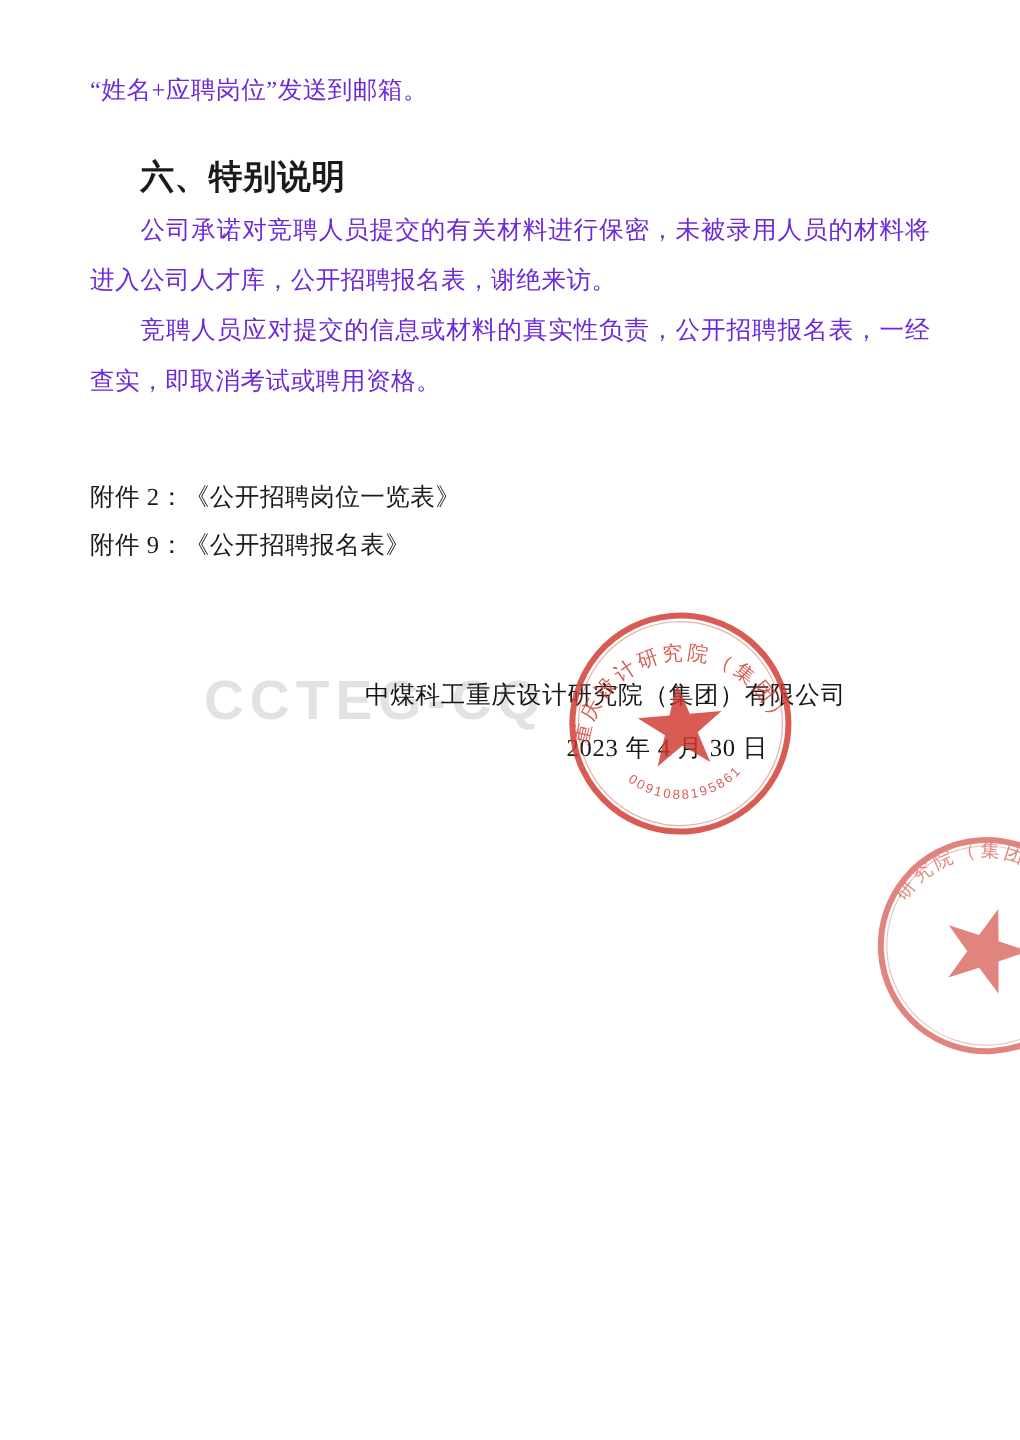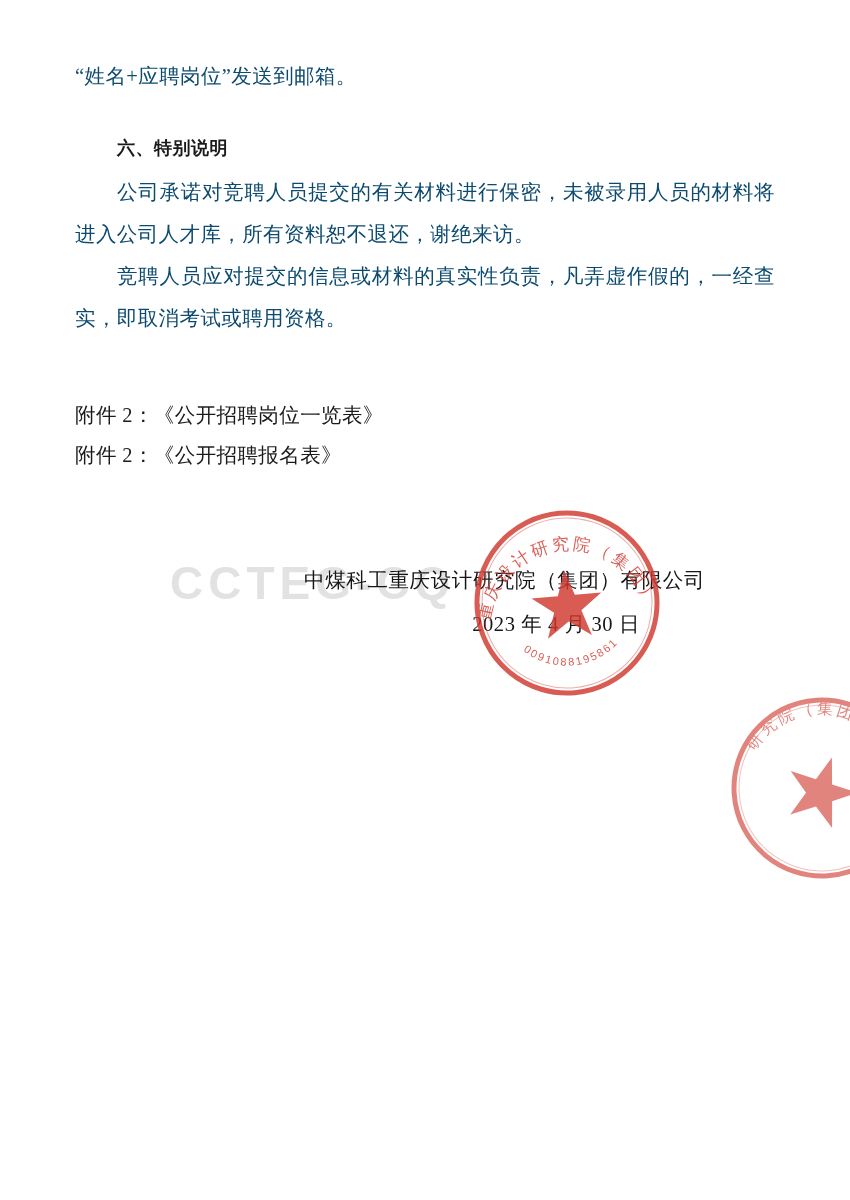--- a/index.html
+++ b/index.html
@@ -28,31 +28,31 @@
     position: absolute;
     left: 75px;
     top: 55px;
     width: 700px;
   }
 
   .para {
     font-size: 20.5px;
     line-height: 42px;
     letter-spacing: 0.4px;
-    color: #0c4a6e;
+    color: #6d28d9;
     margin: 0;
     text-align: justify;
   }
 
   .para.indent {
     text-indent: 42px;
   }
 
   .section-heading {
-    font-size: 18px;
+    font-size: 28px;
     font-weight: bold;
     line-height: 42px;
     margin: 10px 0 2px 0;
     text-indent: 42px;
     letter-spacing: 0.5px;
     font-family: "Liberation Sans", "DejaVu Sans", sans-serif;
   }
 
   .gap-lg { height: 56px; }
   .gap-md { height: 20px; }
@@ -122,28 +122,28 @@
 <div class="page">
 
   <div class="doc-body">
 
     <p class="para">“姓名+应聘岗位”发送到邮箱。</p>
 
     <div class="gap-md"></div>
 
     <h2 class="section-heading">六、特别说明</h2>
 
-    <p class="para indent">公司承诺对竞聘人员提交的有关材料进行保密，未被录用人员的材料将进入公司人才库，所有资料恕不退还，谢绝来访。</p>
+    <p class="para indent">公司承诺对竞聘人员提交的有关材料进行保密，未被录用人员的材料将进入公司人才库，公开招聘报名表，谢绝来访。</p>
 
-    <p class="para indent">竞聘人员应对提交的信息或材料的真实性负责，凡弄虚作假的，一经查实，即取消考试或聘用资格。</p>
+    <p class="para indent">竞聘人员应对提交的信息或材料的真实性负责，公开招聘报名表，一经查实，即取消考试或聘用资格。</p>
 
     <div class="gap-lg"></div>
 
     <p class="attachment">附件 2：《公开招聘岗位一览表》</p>
-    <p class="attachment">附件 2：《公开招聘报名表》</p>
+    <p class="attachment">附件 9：《公开招聘报名表》</p>
 
   </div>
 
   <div class="watermark">CCTEG-CQ</div>
 
   <div class="sign-block">
     <div class="sign-line">中煤科工重庆设计研究院（集团）有限公司</div>
     <div class="sign-line sign-date">2023 年 4 月 30 日</div>
   </div>
 

